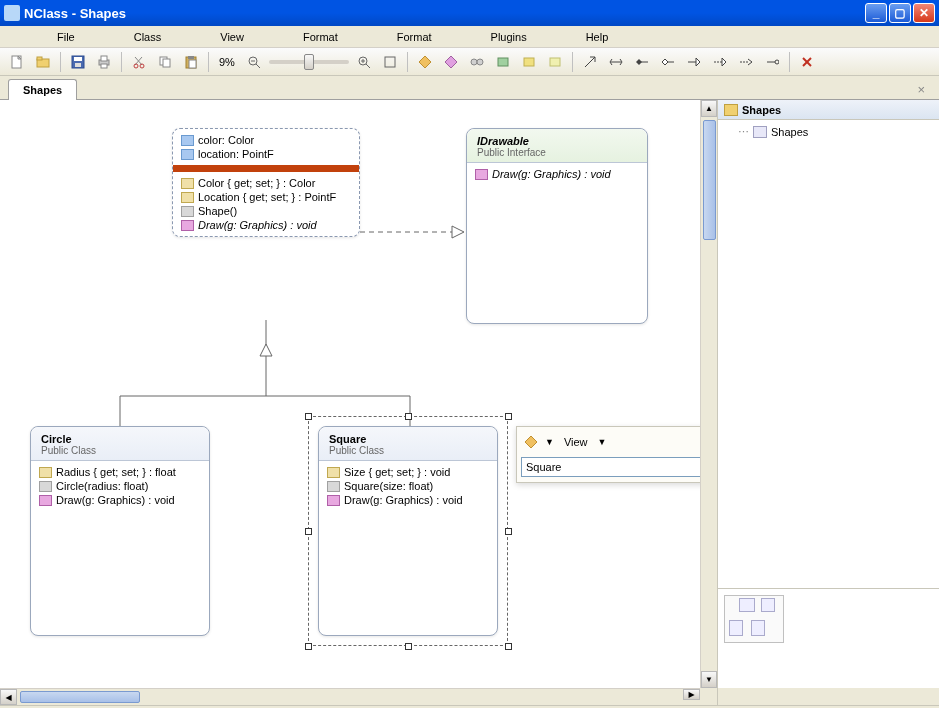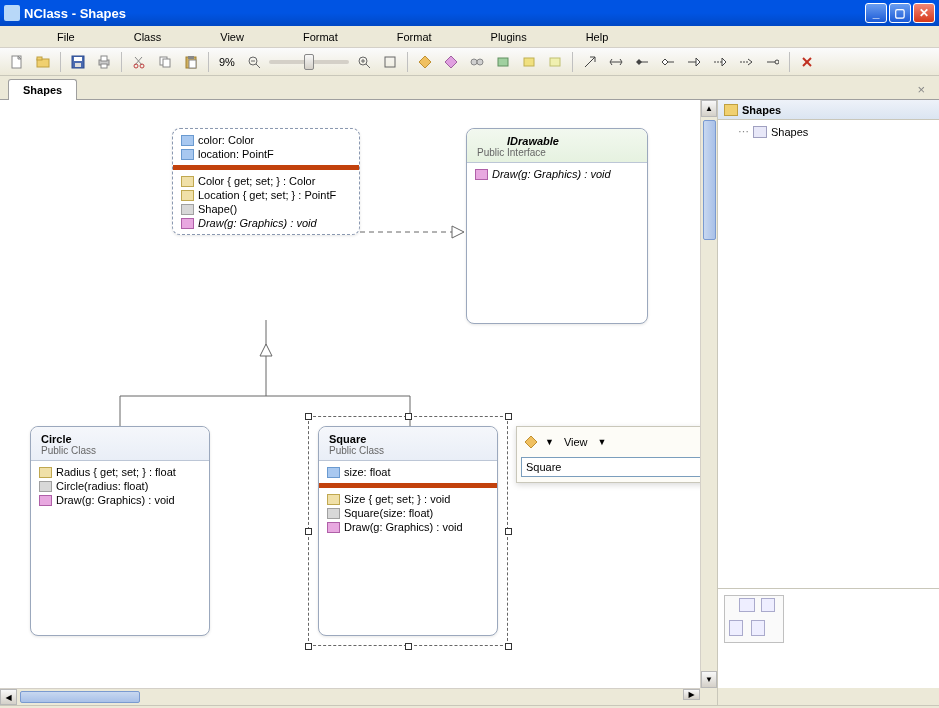--- a/index.html
+++ b/index.html
@@ -58,33 +58,33 @@
 .statusbar { height: 20px; background: #ece9d8; border-top: 1px solid #c9c7ba; display: flex; align-items: center; padding: 0 8px; font-size: 11px; }
 .statusbar .spacer { flex: 1; }
 
 
 .classbox { position: absolute; border: 1px solid #9ba8bd; border-radius: 8px; background: #fff; box-shadow: 0 1px 3px rgba(0,0,0,.1); }
 .classbox.selected {  border: 1px solid #9ba8bd; }
 .classbox .ch { background: linear-gradient(#f5f7fb, #e9eef7); padding: 6px 10px 4px; border-bottom: 1px solid #bcc6d6; border-radius: 8px 8px 0 0; }
 .classbox .ch .cname { font-weight: bold; }
 .classbox .ch .italic { font-style: italic; }
 .classbox .ch .cstereo { font-size: 10px; color: #666; }
-.classbox .sect { padding: 4px 8px; border-bottom: 5px solid #c2410c; }
+.classbox .sect { padding: 4px 8px; border-bottom: 7px solid #c2410c; }
 .classbox .sect:last-child { border-bottom: none; border-radius: 0 0 8px 8px; }
 .classbox .row { display: flex; align-items: center; gap: 4px; padding: 1px 0; white-space: nowrap; }
 .classbox .row .mi { width: 13px; height: 11px; flex-shrink: 0; }
 .mi.field { background: #a8c8f0; border: 1px solid #6a9ad0; }
 .mi.prop  { background: #f0e0a8; border: 1px solid #c0a850; }
 .mi.ctor  { background: #d8d8d8; border: 1px solid #a0a0a0; }
 .mi.method{ background: #e8a8e0; border: 1px solid #b060a8; }
 .italic-row { font-style: italic; }
 
 .classbox.abstract { border: 1px dashed #8a98b0; }
 .classbox.interface .ch { background: linear-gradient(#f2f8ef, #e6f2e0); }
-.classbox.interface .ch .cname { font-style: italic; margin-left: 30px; }
+.classbox.interface .ch .cname { font-style: italic; }
 
 
 .sel-outline { position: absolute; border: 1px dashed #666; pointer-events: none; }
 .sel-handle { position: absolute; width: 7px; height: 7px; background: #fff; border: 1px solid #333; }
 
 
 .edit-popup { position: absolute; background: #fdfcf7; border: 1px solid #c9c7ba; padding: 4px; box-shadow: 0 2px 6px rgba(0,0,0,.15); }
 .edit-popup .ep-row { display: flex; align-items: center; gap: 4px; height: 22px; }
 .edit-popup .ep-row .pbtn { width: 20px; height: 20px; border: 1px solid transparent; display: flex; align-items: center; justify-content: center; }
 .edit-popup .ep-input { width: 100%; height: 20px; font-size: 11px; padding: 1px 4px; border: 1px solid #7b9ebd; }
@@ -371,26 +371,20 @@
             <span class="mi method"></span>
             <span>Draw(g: Graphics) : void</span>
           </div>
       </div>
     </div>
 
     <div class="classbox selected" style="left:318px; top:326px; width:180px; height:210px;">
       <div class="ch">
         <div class="cname">Square</div>
         <div class="cstereo">Public Class</div>
-      </div>
-      <div class="sect">
-        <div class="row">
-            <span class="mi field"></span>
-            <span>size: float</span>
-          </div>
       </div>
       <div class="sect" style="height:128px;">
         <div class="row">
             <span class="mi prop"></span>
             <span>Size { get; set; } : void</span>
           </div>
         <div class="row">
             <span class="mi ctor"></span>
             <span>Square(size: float)</span>
           </div>

